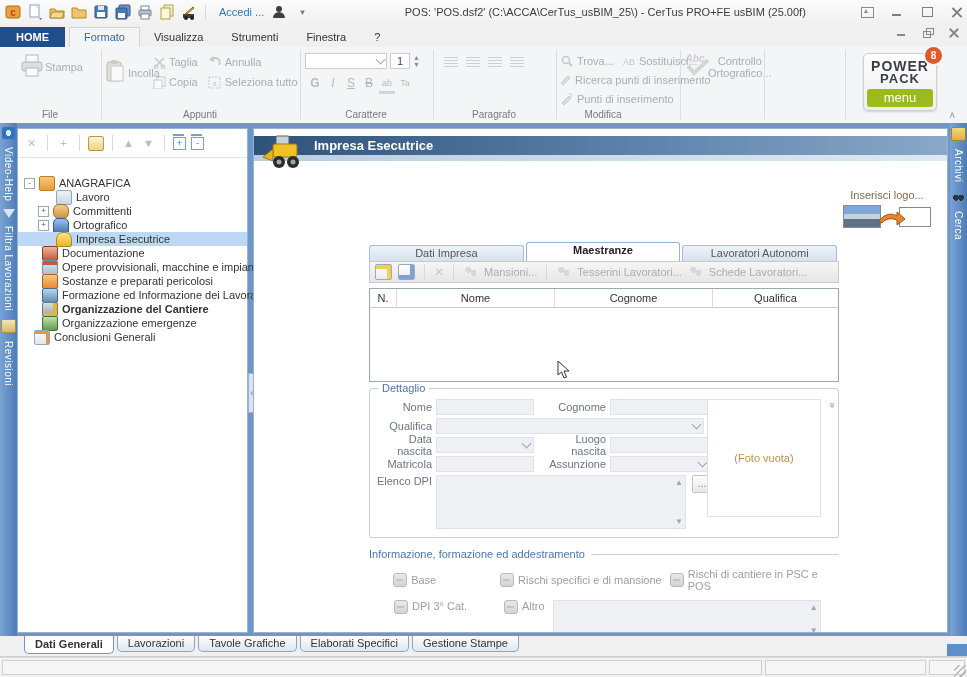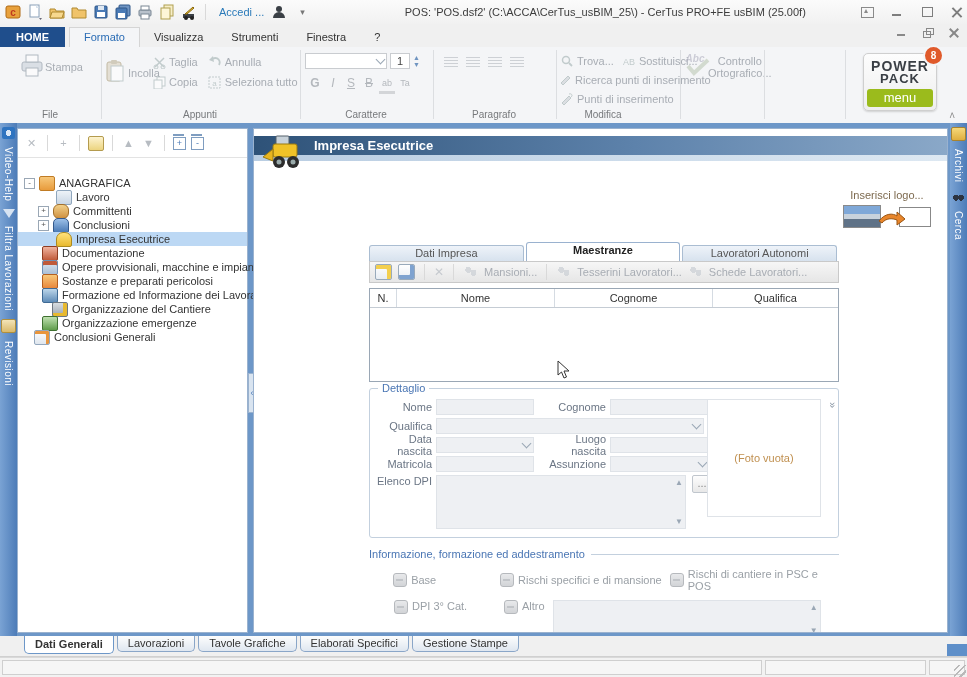--- a/index.html
+++ b/index.html
@@ -475,21 +475,21 @@
         <span class="elabel">Lavoro</span>
       </div>
       <div class="trow" style="padding-left:20px;">
         <span class="ebox">+</span>
         <span class="ticon ic-committenti"></span>
         <span class="elabel">Committenti</span>
       </div>
       <div class="trow" style="padding-left:20px;">
         <span class="ebox">+</span>
         <span class="ticon ic-responsabili"></span>
-        <span class="elabel">Conclusioni</span>
+        <span class="elabel">Ortografico</span>
       </div>
       <div class="trow sel" style="padding-left:34px;">
         <span class="ticon ic-impresa"></span>
         <span class="elabel">Impresa Esecutrice</span>
       </div>
       <div class="trow" style="padding-left:20px;">
         <span class="ticon ic-documentazione"></span>
         <span class="elabel">Documentazione</span>
       </div>
       <div class="trow" style="padding-left:20px;">
@@ -497,21 +497,21 @@
         <span class="elabel">Opere provvisionali, macchine e impianti</span>
       </div>
       <div class="trow" style="padding-left:20px;">
         <span class="ticon ic-sostanze"></span>
         <span class="elabel">Sostanze e preparati pericolosi</span>
       </div>
       <div class="trow" style="padding-left:20px;">
         <span class="ticon ic-formazione"></span>
         <span class="elabel">Formazione ed Informazione dei Lavoratori</span>
       </div>
-      <div class="trow" style="padding-left:30px;">
+      <div class="trow" style="padding-left:20px;font-weight:bold;">
         <span class="ticon ic-cantiere"></span>
         <span class="elabel">Organizzazione del Cantiere</span>
       </div>
       <div class="trow" style="padding-left:20px;">
         <span class="ticon ic-emergenze"></span>
         <span class="elabel">Organizzazione emergenze</span>
       </div>
       <div class="trow" style="padding-left:12px;">
         <span class="ticon ic-conclusioni"></span>
         <span class="elabel">Conclusioni Generali</span>

